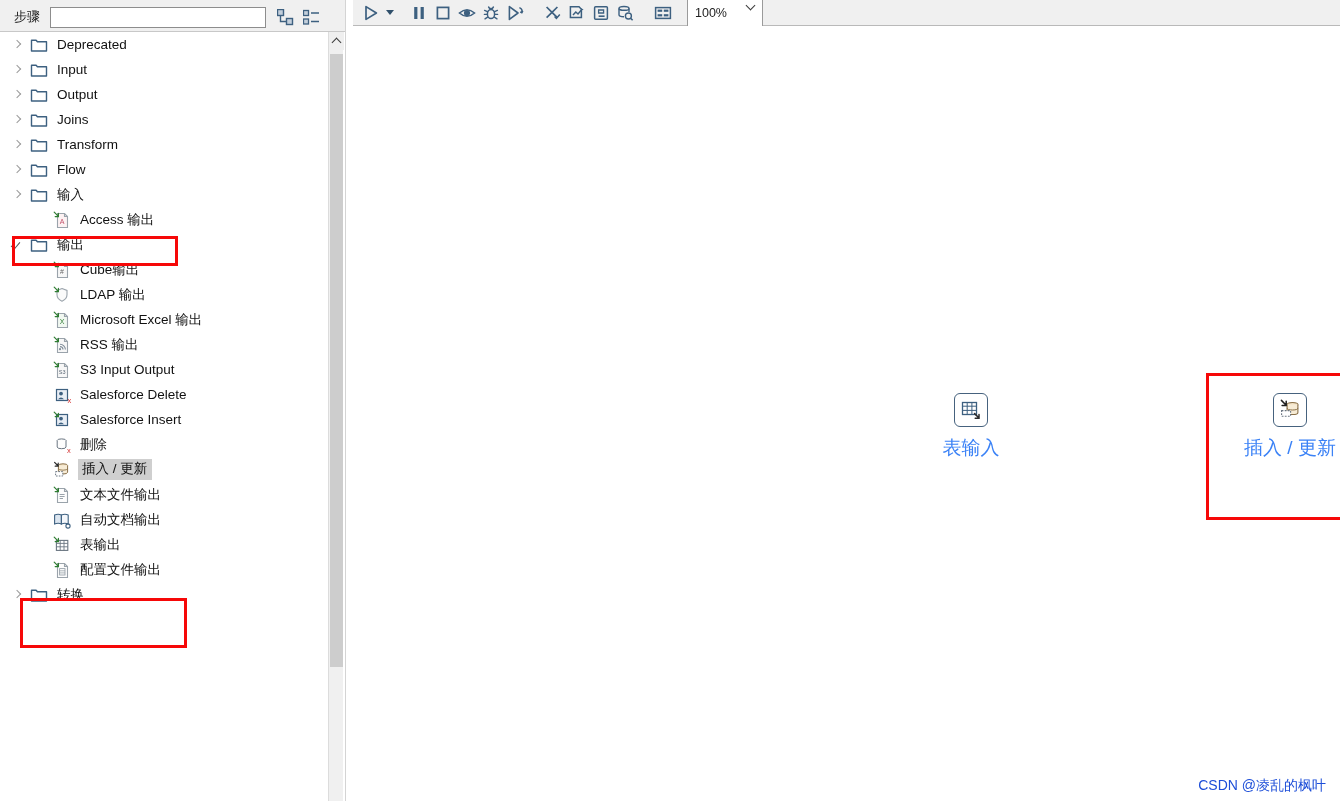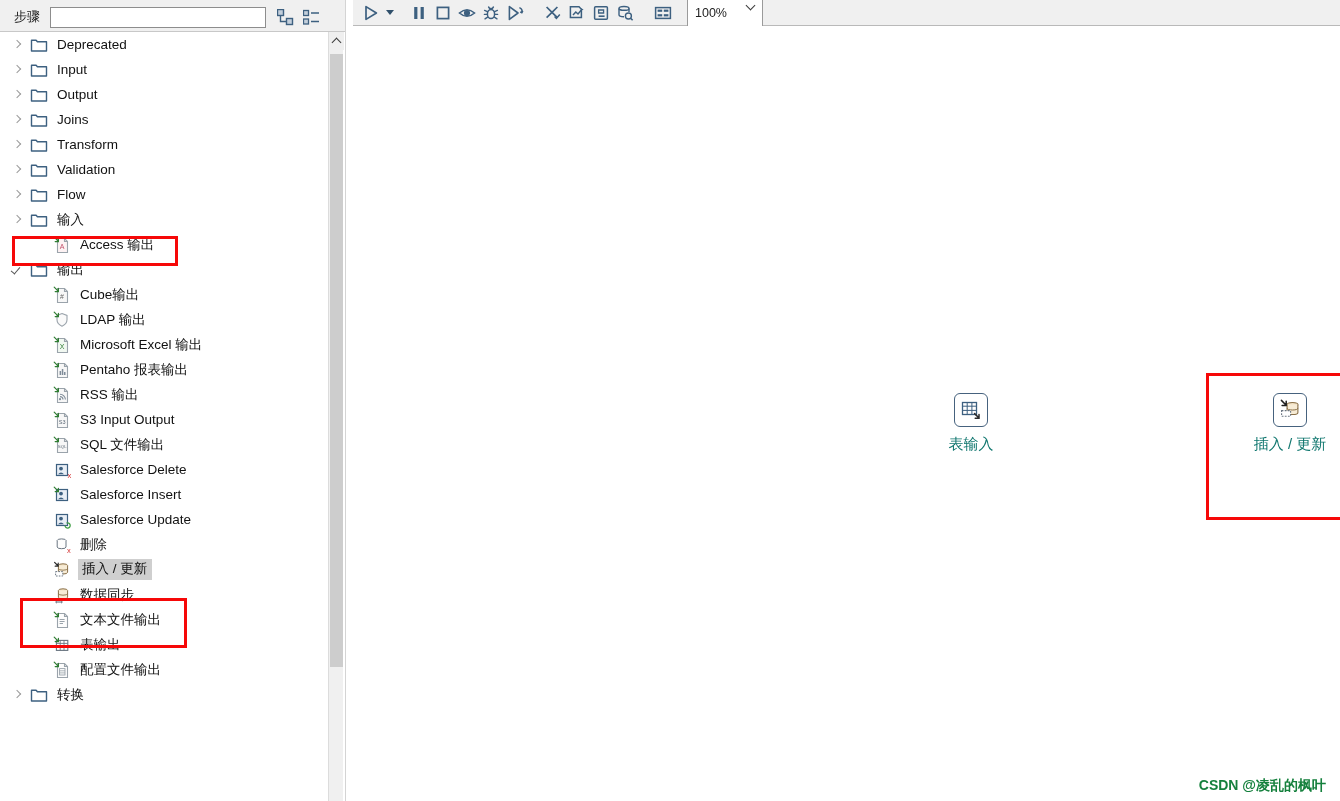--- a/index.html
+++ b/index.html
@@ -226,38 +226,37 @@
   }
   .node-icon {
     width: 34px; height: 34px;
     border: 1px solid #46627e;
     border-radius: 6px;
     background: #ffffff;
     display: flex; align-items: center; justify-content: center;
   }
   .node-label {
     margin-top: 8px;
-    font-size: 15px;
-    color: #0f766e;
+    font-size: 19px;
+    color: #3b82f6;
     white-space: nowrap;
   }
 
   .red-box {
     position: absolute;
     border: 3px solid #f60808;
     background: transparent;
   }
 
   #watermark {
     position: absolute;
     right: 14px; bottom: 6px;
     font-size: 14px;
-    color: #15803d;
+    color: #1d4ed8;
     white-space: nowrap;
-    font-weight: bold;
   }
 </style>
 </head>
 <body>
 
 <div id="app">
 
   <div id="left-panel">
 
     <div id="steps-header">
@@ -330,29 +329,20 @@
             </span>
             <span class="tree-label">Transform</span>
           </div>
           <div class="tree-row">
             <span class="twisty arrow"></span>
             <span class="icon-slot">
               <svg width="18" height="18" viewBox="0 0 18 18">
                 <path d="M1.5 4.2 h4.6 l1.3 1.6 h9.1 v9.2 h-15 z" fill="#ffffff" stroke="#3d6080" stroke-width="1.4" stroke-linejoin="round"></path>
               </svg>
             </span>
-            <span class="tree-label">Validation</span>
-          </div>
-          <div class="tree-row">
-            <span class="twisty arrow"></span>
-            <span class="icon-slot">
-              <svg width="18" height="18" viewBox="0 0 18 18">
-                <path d="M1.5 4.2 h4.6 l1.3 1.6 h9.1 v9.2 h-15 z" fill="#ffffff" stroke="#3d6080" stroke-width="1.4" stroke-linejoin="round"></path>
-              </svg>
-            </span>
             <span class="tree-label">Flow</span>
           </div>
           <div class="tree-row">
             <span class="twisty arrow"></span>
             <span class="icon-slot">
               <svg width="18" height="18" viewBox="0 0 18 18">
                 <path d="M1.5 4.2 h4.6 l1.3 1.6 h9.1 v9.2 h-15 z" fill="#ffffff" stroke="#3d6080" stroke-width="1.4" stroke-linejoin="round"></path>
               </svg>
             </span>
             <span class="tree-label">输入</span>
@@ -400,33 +390,20 @@
           <div class="tree-row leaf-row">
             <span class="icon-slot">
               <svg width="20" height="20" viewBox="0 0 20 20">
                 <path d="M5.5 3.5 h7 l3 3 v11 h-10 z" fill="#f1f8f1" stroke="#9aa3ab" stroke-width="1.1"></path>
                 <path d="M12.5 3.5 v3 h3" fill="none" stroke="#9aa3ab" stroke-width="1.1"></path>
                 <text x="10" y="13.5" font-size="7" fill="#2e7d32" text-anchor="middle" font-family="Liberation Sans">X</text>
                 <path d="M2.2 2.2 L6.4 6.4 M6.4 3.4 V6.6 H3.2" fill="none" stroke="#2f7d32" stroke-width="1.2" stroke-linecap="round"></path>
               </svg>
             </span>
             <span class="tree-label">Microsoft Excel 输出</span>
-          </div>
-          <div class="tree-row leaf-row">
-            <span class="icon-slot">
-              <svg width="20" height="20" viewBox="0 0 20 20">
-                <path d="M5.5 3.5 h7 l3 3 v11 h-10 z" fill="#f7f7f7" stroke="#9aa3ab" stroke-width="1.1"></path>
-                <path d="M12.5 3.5 v3 h3" fill="none" stroke="#9aa3ab" stroke-width="1.1"></path>
-                <rect x="7.6" y="11" width="1.5" height="4" fill="#7f8c99"></rect>
-                <rect x="9.8" y="9" width="1.5" height="6" fill="#7f8c99"></rect>
-                <rect x="12" y="12" width="1.5" height="3" fill="#7f8c99"></rect>
-                <path d="M2.2 2.2 L6.4 6.4 M6.4 3.4 V6.6 H3.2" fill="none" stroke="#2f7d32" stroke-width="1.2" stroke-linecap="round"></path>
-              </svg>
-            </span>
-            <span class="tree-label">Pentaho 报表输出</span>
           </div>
           <div class="tree-row leaf-row">
             <span class="icon-slot">
               <svg width="20" height="20" viewBox="0 0 20 20">
                 <path d="M5.5 3.5 h7 l3 3 v11 h-10 z" fill="#f7f7f7" stroke="#9aa3ab" stroke-width="1.1"></path>
                 <path d="M12.5 3.5 v3 h3" fill="none" stroke="#9aa3ab" stroke-width="1.1"></path>
                 <path d="M7.5 14.5 a6 6 0 0 0 -0 -0 M7.5 14 a5 5 0 0 1 -0 0" fill="none"></path>
                 <circle cx="8" cy="14.2" r="1.1" fill="#7f8c99"></circle>
                 <path d="M8 11.6 a3 3 0 0 1 3 3" fill="none" stroke="#7f8c99" stroke-width="1.1"></path>
                 <path d="M8 9.2 a5.4 5.4 0 0 1 5.4 5.4" fill="none" stroke="#7f8c99" stroke-width="1.1"></path>
@@ -442,60 +419,38 @@
                 <path d="M12.5 3.5 v3 h3" fill="none" stroke="#9aa3ab" stroke-width="1.1"></path>
                 <text x="10.2" y="13.5" font-size="5.5" fill="#5b6876" text-anchor="middle" font-family="Liberation Sans">S3</text>
                 <path d="M2.2 2.2 L6.4 6.4 M6.4 3.4 V6.6 H3.2" fill="none" stroke="#2f7d32" stroke-width="1.2" stroke-linecap="round"></path>
               </svg>
             </span>
             <span class="tree-label">S3 Input Output</span>
           </div>
           <div class="tree-row leaf-row">
             <span class="icon-slot">
               <svg width="20" height="20" viewBox="0 0 20 20">
-                <path d="M5.5 3.5 h7 l3 3 v11 h-10 z" fill="#f7f7f7" stroke="#9aa3ab" stroke-width="1.1"></path>
-                <path d="M12.5 3.5 v3 h3" fill="none" stroke="#9aa3ab" stroke-width="1.1"></path>
-                <text x="10.2" y="13.2" font-size="4.4" fill="#5b6876" text-anchor="middle" font-family="Liberation Sans">SQL</text>
-                <path d="M2.2 2.2 L6.4 6.4 M6.4 3.4 V6.6 H3.2" fill="none" stroke="#2f7d32" stroke-width="1.2" stroke-linecap="round"></path>
-              </svg>
-            </span>
-            <span class="tree-label">SQL 文件输出</span>
-          </div>
-          <div class="tree-row leaf-row">
-            <span class="icon-slot">
-              <svg width="20" height="20" viewBox="0 0 20 20">
                 <rect x="4.5" y="4.5" width="11" height="11" fill="#e8eef5" stroke="#3d6080" stroke-width="1.2"></rect>
                 <circle cx="9" cy="8.6" r="1.9" fill="#3d6080"></circle>
                 <path d="M6 14.2 q3 -3.2 6 0" fill="#3d6080"></path>
                 <text x="15.4" y="18" font-size="7.5" fill="#d32f2f" font-family="Liberation Sans">x</text>
               </svg>
             </span>
             <span class="tree-label">Salesforce Delete</span>
           </div>
           <div class="tree-row leaf-row">
             <span class="icon-slot">
               <svg width="20" height="20" viewBox="0 0 20 20">
                 <rect x="4.5" y="4.5" width="11" height="11" fill="#e8eef5" stroke="#3d6080" stroke-width="1.2"></rect>
                 <circle cx="9" cy="8.6" r="1.9" fill="#3d6080"></circle>
                 <path d="M6 14.2 q3 -3.2 6 0" fill="#3d6080"></path>
                 <path d="M2.2 2.2 L6.4 6.4 M6.4 3.4 V6.6 H3.2" fill="none" stroke="#2f7d32" stroke-width="1.2" stroke-linecap="round"></path>
               </svg>
             </span>
             <span class="tree-label">Salesforce Insert</span>
-          </div>
-          <div class="tree-row leaf-row">
-            <span class="icon-slot">
-              <svg width="20" height="20" viewBox="0 0 20 20">
-                <rect x="4.5" y="4.5" width="11" height="11" fill="#e8eef5" stroke="#3d6080" stroke-width="1.2"></rect>
-                <circle cx="9" cy="8.6" r="1.9" fill="#3d6080"></circle>
-                <path d="M6 14.2 q3 -3.2 6 0" fill="#3d6080"></path>
-                <path d="M13 15.6 a2.6 2.6 0 1 0 1.5 -2.4" fill="none" stroke="#43a047" stroke-width="1.3"></path>
-              </svg>
-            </span>
-            <span class="tree-label">Salesforce Update</span>
           </div>
           <div class="tree-row leaf-row">
             <span class="icon-slot">
               <svg width="20" height="20" viewBox="0 0 20 20">
                 <ellipse cx="9.6" cy="5.6" rx="4.4" ry="1.7" fill="#fbfbfb" stroke="#6b7682" stroke-width="1"></ellipse>
                 <path d="M5.2 5.6 v6.4 q0 1.7 4.4 1.7 t4.4 -1.7 v-6.4" fill="#fdfdfd" stroke="#6b7682" stroke-width="1"></path>
                 <text x="15" y="18" font-size="7.5" fill="#d32f2f" font-family="Liberation Sans">x</text>
               </svg>
             </span>
             <span class="tree-label">删除</span>
@@ -508,38 +463,37 @@
                 <path d="M6.4 8.4 q0 1.8 4.6 1.8 t4.6 -1.8" fill="none" stroke="#8a7048" stroke-width="0.9"></path>
                 <rect x="3.6" y="11.6" width="7.2" height="4.4" fill="#ffffff" stroke="#6b7682" stroke-width="1" stroke-dasharray="1.6 1.2"></rect>
                 <path d="M2.6 2.4 L6.2 6 M6.2 3.2 V6.2 H3.2" fill="none" stroke="#2b2b2b" stroke-width="1.2" stroke-linecap="round"></path>
               </svg>
             </span>
             <span class="tree-label">插入 / 更新</span>
           </div>
           <div class="tree-row leaf-row">
             <span class="icon-slot">
               <svg width="20" height="20" viewBox="0 0 20 20">
-                <ellipse cx="11" cy="5.6" rx="4.6" ry="1.8" fill="#f3e3c6" stroke="#8a7048" stroke-width="1"></ellipse>
-                <path d="M6.4 5.6 v6.6 q0 1.8 4.6 1.8 t4.6 -1.8 v-6.6" fill="#f7ecd6" stroke="#8a7048" stroke-width="1"></path>
-                <path d="M6.4 8.4 q0 1.8 4.6 1.8 t4.6 -1.8" fill="none" stroke="#8a7048" stroke-width="0.9"></path>
-                <path d="M4 17 h6 M4.8 15.9 L3.6 17 l1.2 1.1 M9.2 15.9 L10.4 17 l-1.2 1.1" fill="none" stroke="#5b6876" stroke-width="1"></path>
-              </svg>
-            </span>
-            <span class="tree-label">数据同步</span>
-          </div>
-          <div class="tree-row leaf-row">
-            <span class="icon-slot">
-              <svg width="20" height="20" viewBox="0 0 20 20">
                 <path d="M5.5 3.5 h7 l3 3 v11 h-10 z" fill="#fdfdfd" stroke="#9aa3ab" stroke-width="1.1"></path>
                 <path d="M12.5 3.5 v3 h3" fill="none" stroke="#9aa3ab" stroke-width="1.1"></path>
                 <path d="M7.6 9.5 h5 M7.6 11.5 h5 M7.6 13.5 h3.4" stroke="#9aa3ab" stroke-width="1"></path>
                 <path d="M2.2 2.2 L6.4 6.4 M6.4 3.4 V6.6 H3.2" fill="none" stroke="#2f7d32" stroke-width="1.2" stroke-linecap="round"></path>
               </svg>
             </span>
             <span class="tree-label">文本文件输出</span>
+          </div>
+          <div class="tree-row leaf-row">
+            <span class="icon-slot">
+              <svg width="20" height="20" viewBox="0 0 20 20">
+                <path d="M2.6 5 q3.6 -1.4 6.8 0 v9 q-3.2 -1.4 -6.8 0 z" fill="#dce6f0" stroke="#3d6080" stroke-width="1.1"></path>
+                <path d="M9.4 5 q3.6 -1.4 6.8 0 v9 q-3.2 -1.4 -6.8 0 z" fill="#f4f7fb" stroke="#3d6080" stroke-width="1.1"></path>
+                <circle cx="16" cy="16" r="2.1" fill="none" stroke="#3d6080" stroke-width="1.1"></circle>
+              </svg>
+            </span>
+            <span class="tree-label">自动文档输出</span>
           </div>
           <div class="tree-row leaf-row">
             <span class="icon-slot">
               <svg width="20" height="20" viewBox="0 0 20 20">
                 <rect x="4.4" y="5.4" width="11.4" height="10" fill="#ffffff" stroke="#6b7682" stroke-width="1.1"></rect>
                 <path d="M4.4 8.4 h11.4 M4.4 11.8 h11.4 M8.2 5.4 v10 M12 5.4 v10" stroke="#6b7682" stroke-width="0.9"></path>
                 <path d="M2.2 2.2 L6.4 6.4 M6.4 3.4 V6.6 H3.2" fill="none" stroke="#2f7d32" stroke-width="1.2" stroke-linecap="round"></path>
               </svg>
             </span>
             <span class="tree-label">表输出</span>

